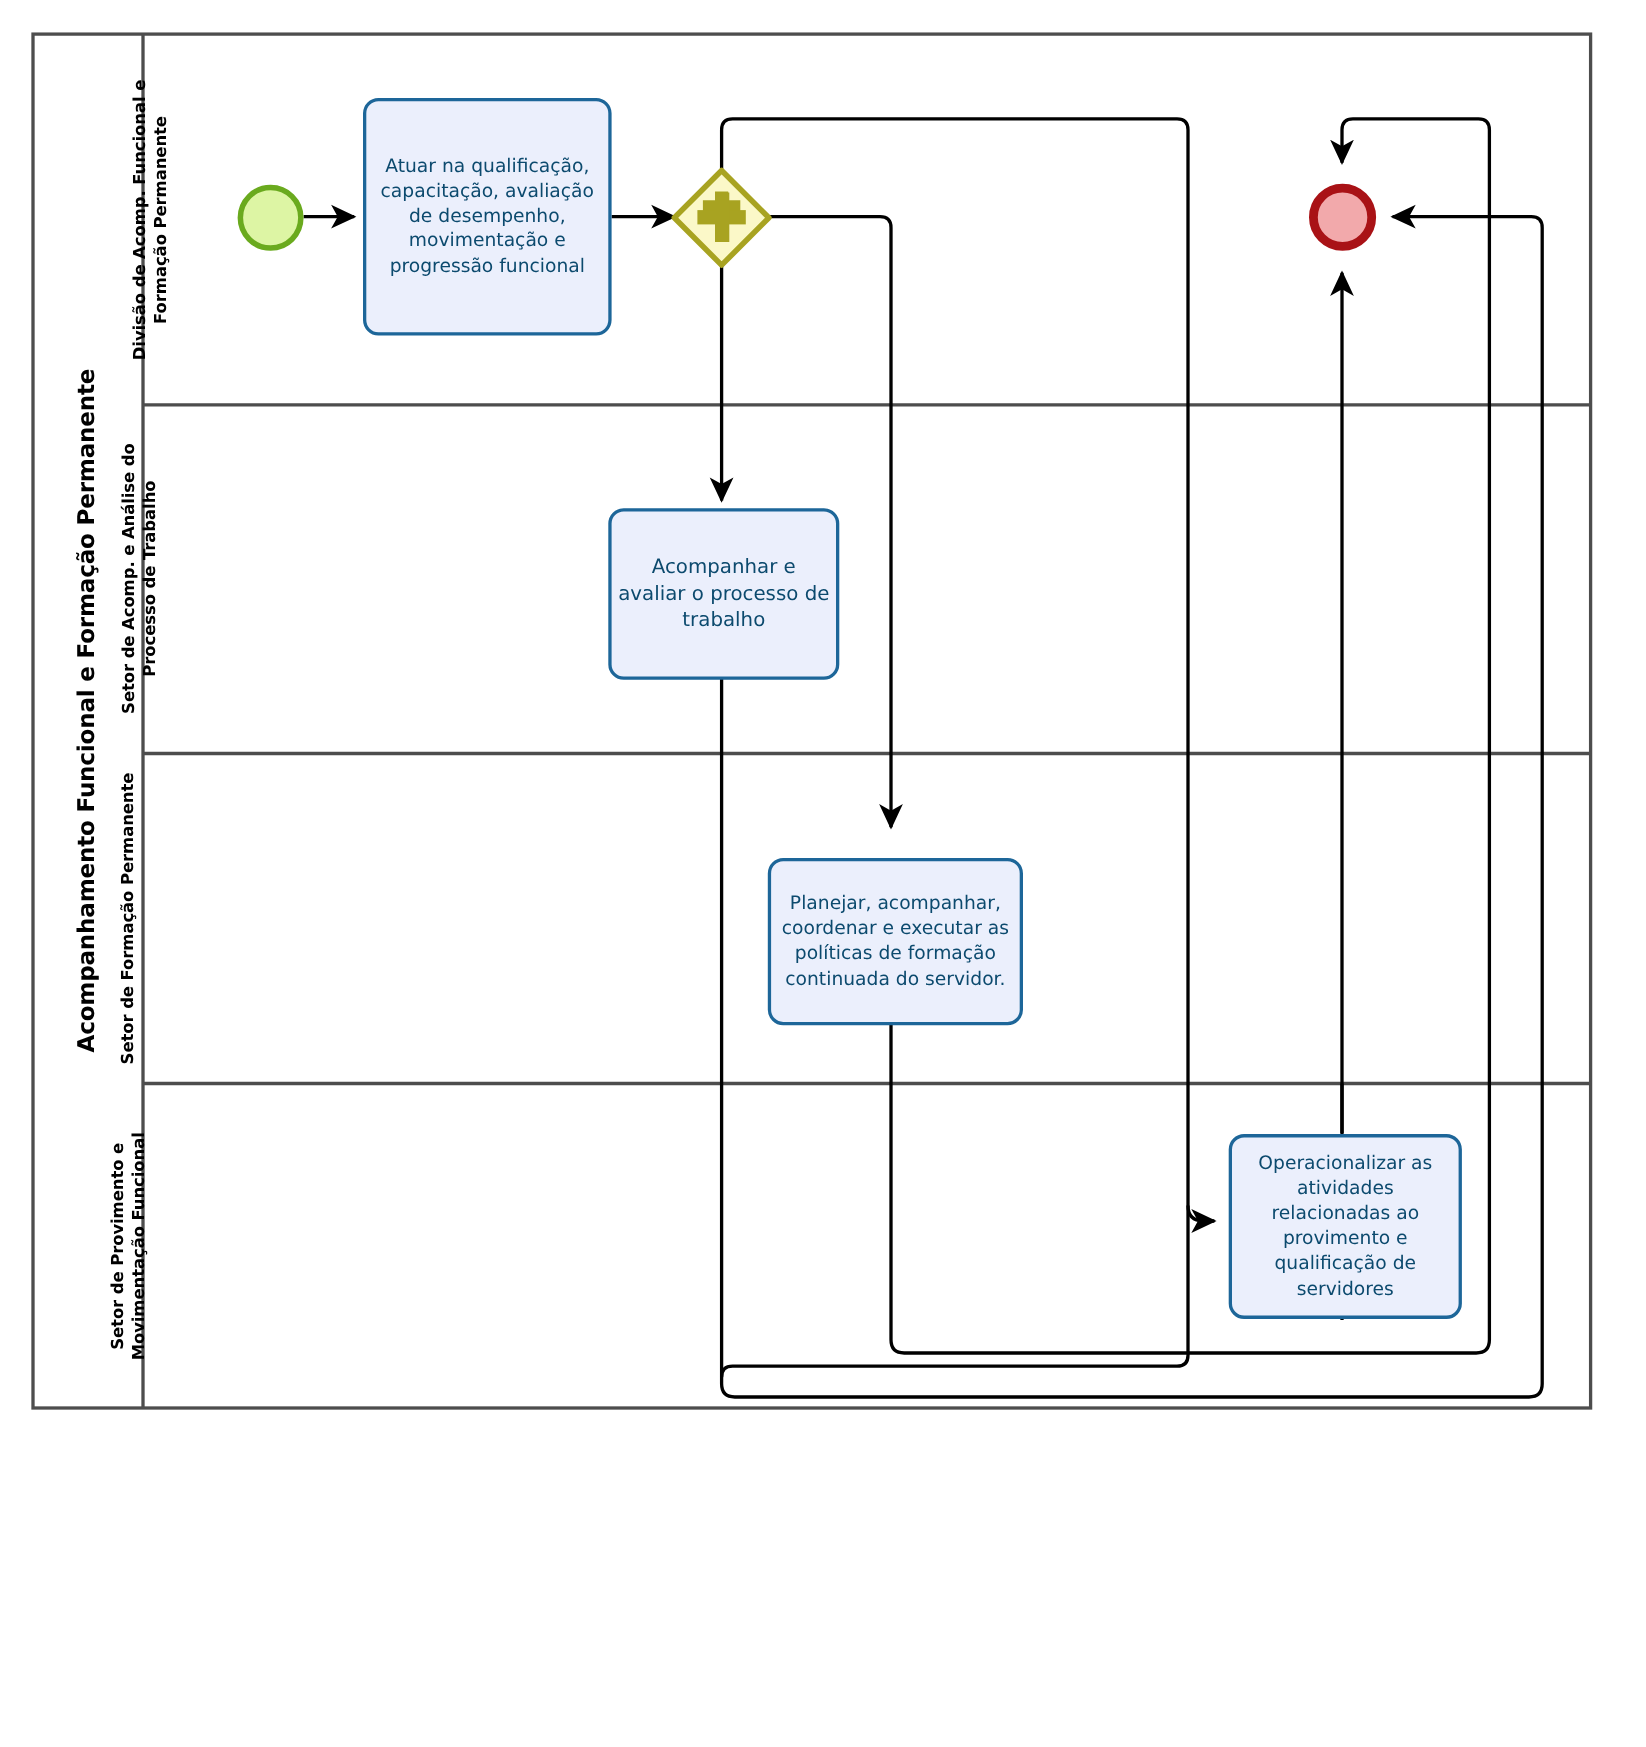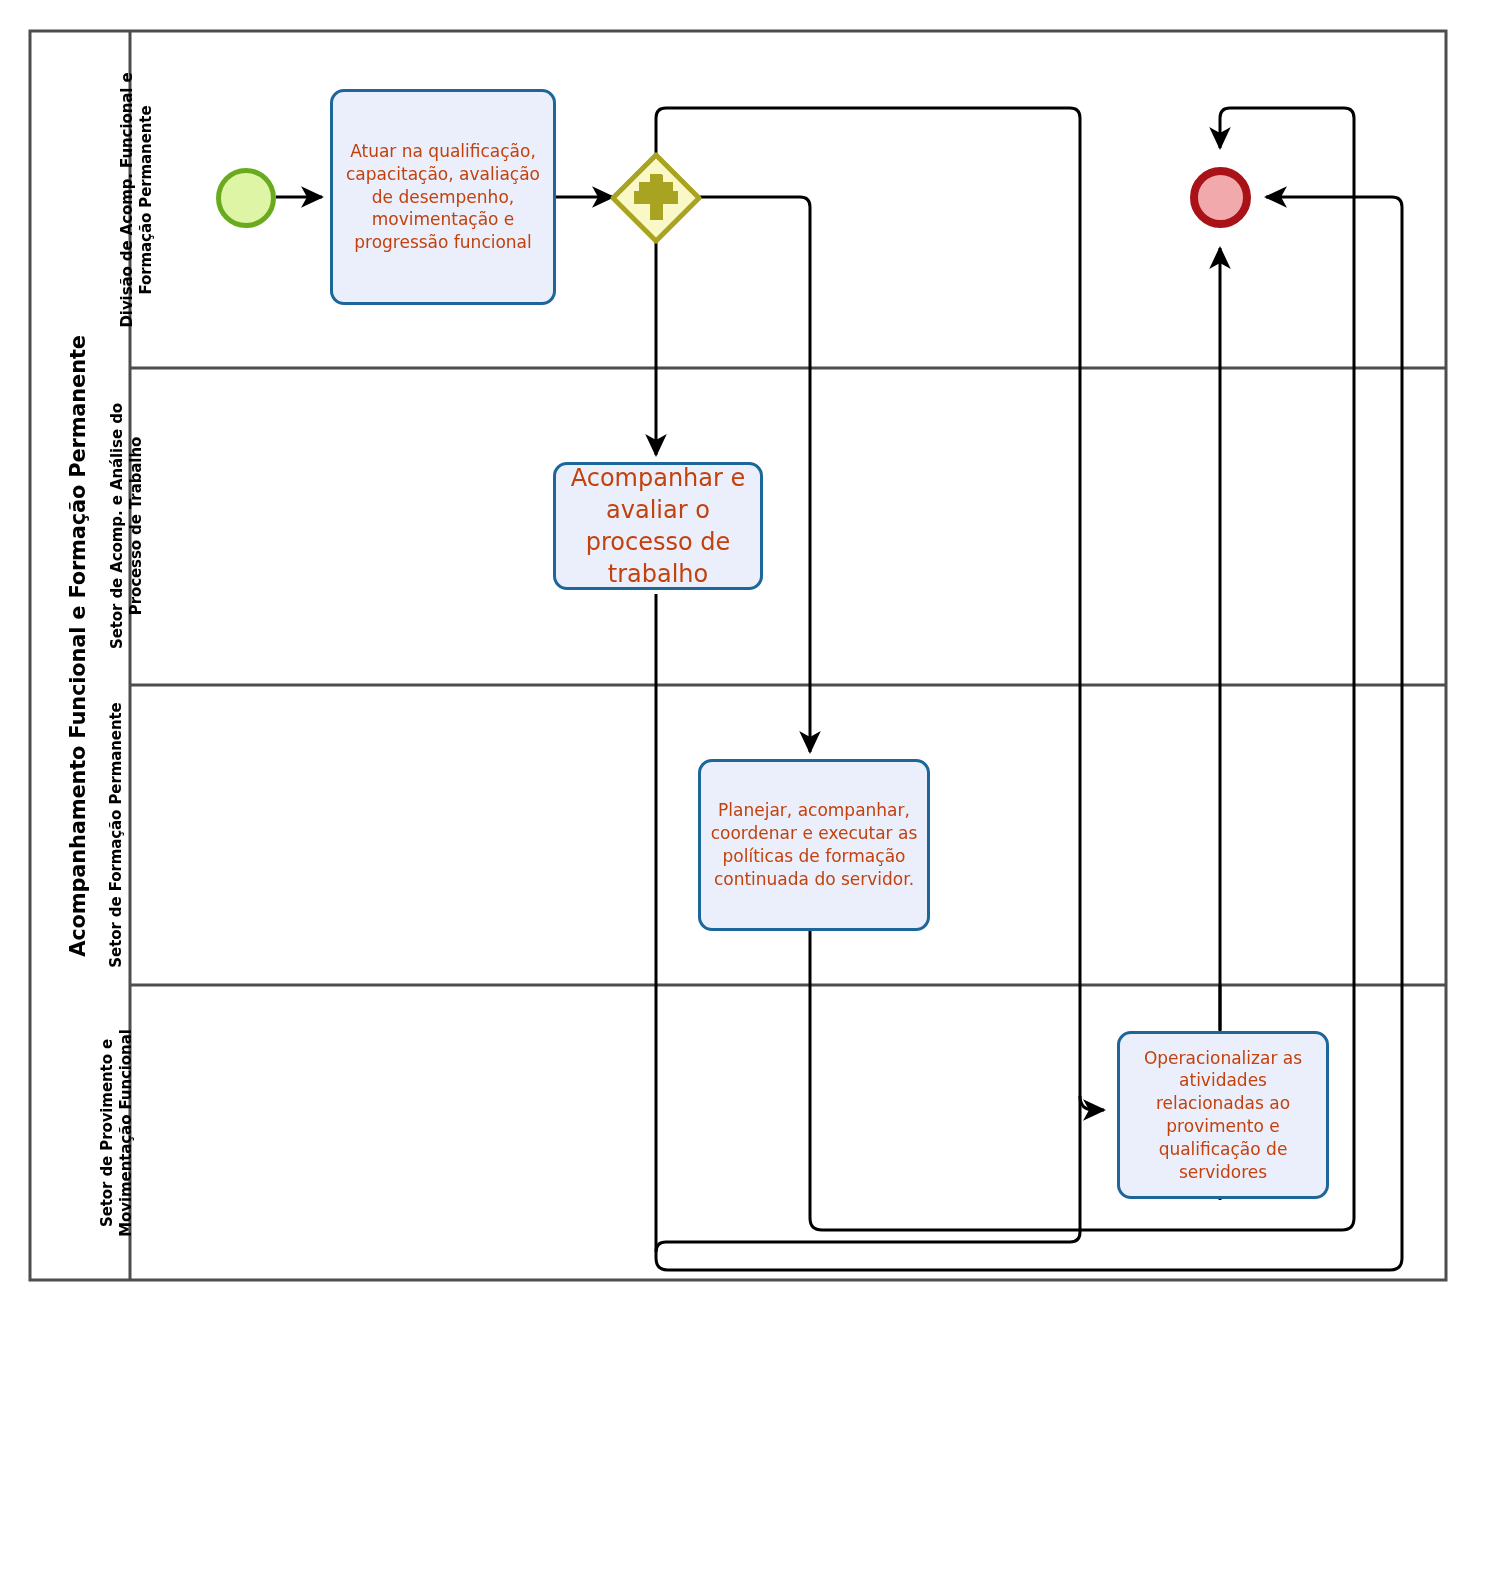--- a/index.html
+++ b/index.html
@@ -51,21 +51,21 @@
   .task {
     position: absolute;
     box-sizing: border-box;
     background: #ebeffc;
     border: 3px solid #1d6699;
     border-radius: 14px;
     display: flex;
     align-items: center;
     justify-content: center;
     text-align: center;
-    color: #c2410c;
+    color: #0c4a6e;
     font-family: "DejaVu Sans", sans-serif;
     font-size: 17px;
     line-height: 1.34;
     padding: 4px 6px;
   }
   .task-label { display: block; white-space: pre-line; }
 
   
   .event {
     position: absolute;
@@ -164,25 +164,25 @@
   </div>
 
   <div class="event start-event" style="left:216px; top:168px; width:60px; height:60px;"></div>
 
   <div class="event end-event" style="left:1190px; top:167px; width:61px; height:61px;"></div>
 
   <div class="task" style="left:330px; top:89px; width:226px; height:216px;">
     <span class="task-label">Atuar na qualificação, capacitação, avaliação de desempenho, movimentação e progressão funcional</span>
   </div>
 
-  <div class="task" style="left:553px; top:462px; width:210px; height:128px; font-size:24px;justify-content:flex-end;">
+  <div class="task" style="left:553px; top:462px; width:210px; height:156px; font-size:18px;justify-content:flex-end;">
     <span class="task-label">Acompanhar e avaliar o processo de trabalho</span>
   </div>
 
-  <div class="task" style="left:698px; top:759px; width:232px; height:172px;text-align:center;">
+  <div class="task" style="left:698px; top:780px; width:232px; height:152px;text-align:center;">
     <span class="task-label">Planejar, acompanhar, coordenar e executar as políticas de formação continuada do servidor.</span>
   </div>
 
   <div class="task" style="left:1117px; top:1031px; width:212px; height:168px;">
     <span class="task-label">Operacionalizar as atividades relacionadas ao provimento e qualificação de servidores</span>
   </div>
 
   <div class="logo">
     
     

